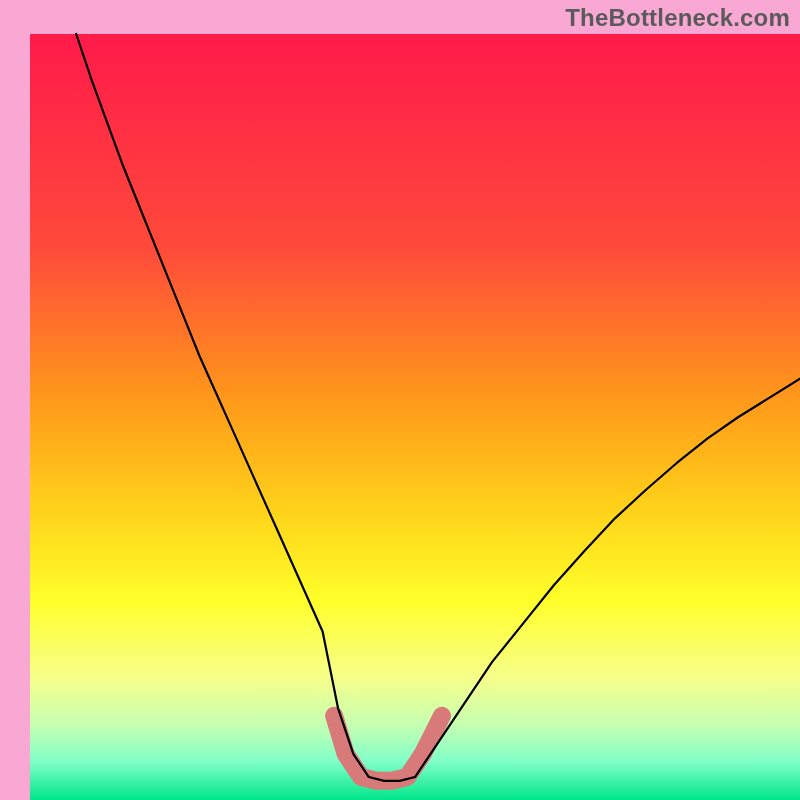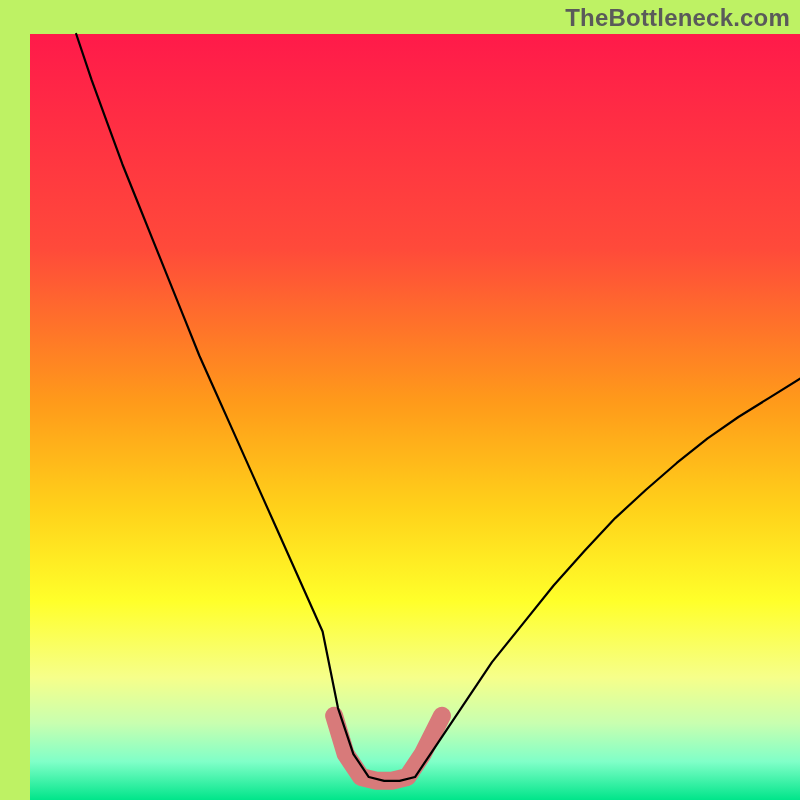--- a/index.html
+++ b/index.html
@@ -8,21 +8,21 @@
     width: 800px;
     height: 800px;
     overflow: hidden;
     background: #000;
     font-family: Arial, Helvetica, sans-serif;
   }
   .frame {
     position: relative;
     width: 800px;
     height: 800px;
-    background: #bef264;
+    background: #f9a8d4;
   }
   .watermark {
     position: absolute;
     top: 4px;
     right: 10px;
     color: #5a5a5a;
     font-size: 24px;
     font-weight: 600;
     letter-spacing: 0.2px;
     z-index: 5;

